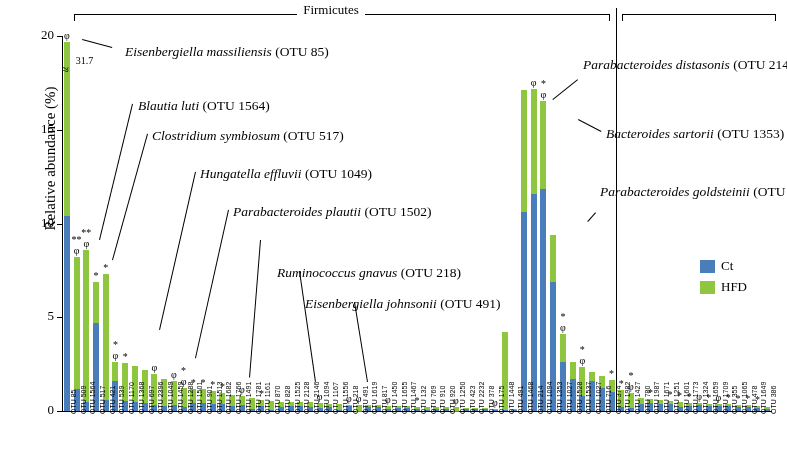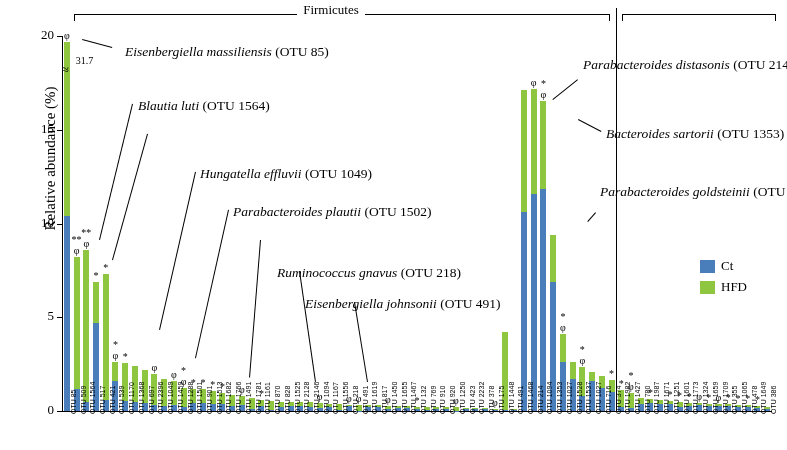--- a/index.html
+++ b/index.html
@@ -535,20 +535,21 @@
     <div class="mark" style="left: 722.233px; top: 392.062px; width: 12px;">*</div>
     <div class="mark" style="left: 731.959px; top: 393px; width: 12px;">*</div>
     <div class="mark" style="left: 741.685px; top: 393.375px; width: 12px;">*</div>
     <div class="mark" style="left: 751.411px; top: 394.312px; width: 12px;">*</div>
     <div class="breakmark" style="left: 61.863px; top: 62.25px;">≈</div>
     <div class="valuelab" style="left: 75.863px; top: 54.75px;">31.7</div>
     <div class="anno" style="left: 125px; top: 44px;"><span>Eisenbergiella massiliensis </span><span class="plain">(OTU 85)</span></div>
     <div class="leader" style="left: 112px; top: 48px; width: 31.0483px; transform: rotate(-165.069deg);"></div>
     <div class="anno" style="left: 138px; top: 98px;"><span>Blautia luti </span><span class="plain">(OTU 1564)</span></div>
     <div class="leader" style="left: 133px; top: 104px; width: 139.946px; transform: rotate(103.639deg);"></div>
+    <div class="anno" style="left: 152px; top: 128px;"><span>Clostridium symbiosum </span><span class="plain">(OTU 517)</span></div>
     <div class="leader" style="left: 148px; top: 134px; width: 130.771px; transform: rotate(105.524deg);"></div>
     <div class="anno" style="left: 200px; top: 166px;"><span>Hungatella effluvii </span><span class="plain">(OTU 1049)</span></div>
     <div class="leader" style="left: 196px; top: 172px; width: 162.049px; transform: rotate(102.836deg);"></div>
     <div class="anno" style="left: 233px; top: 204px;"><span>Parabacteroides plautii </span><span class="plain">(OTU 1502)</span></div>
     <div class="leader" style="left: 229px; top: 210px; width: 151.634px; transform: rotate(102.57deg);"></div>
     <div class="leader" style="left: 261px; top: 240px; width: 138.438px; transform: rotate(94.5574deg);"></div>
     <div class="anno" style="left: 277px; top: 265px;"><span>Ruminococcus gnavus </span><span class="plain">(OTU 218)</span></div>
     <div class="leader" style="left: 300px; top: 271px; width: 112.147px; transform: rotate(81.7976deg);"></div>
     <div class="anno" style="left: 305px; top: 296px;"><span>Eisenbergiella johnsonii </span><span class="plain">(OTU 491)</span></div>
     <div class="leader" style="left: 355px; top: 302px; width: 81.0494px; transform: rotate(80.7701deg);"></div>

